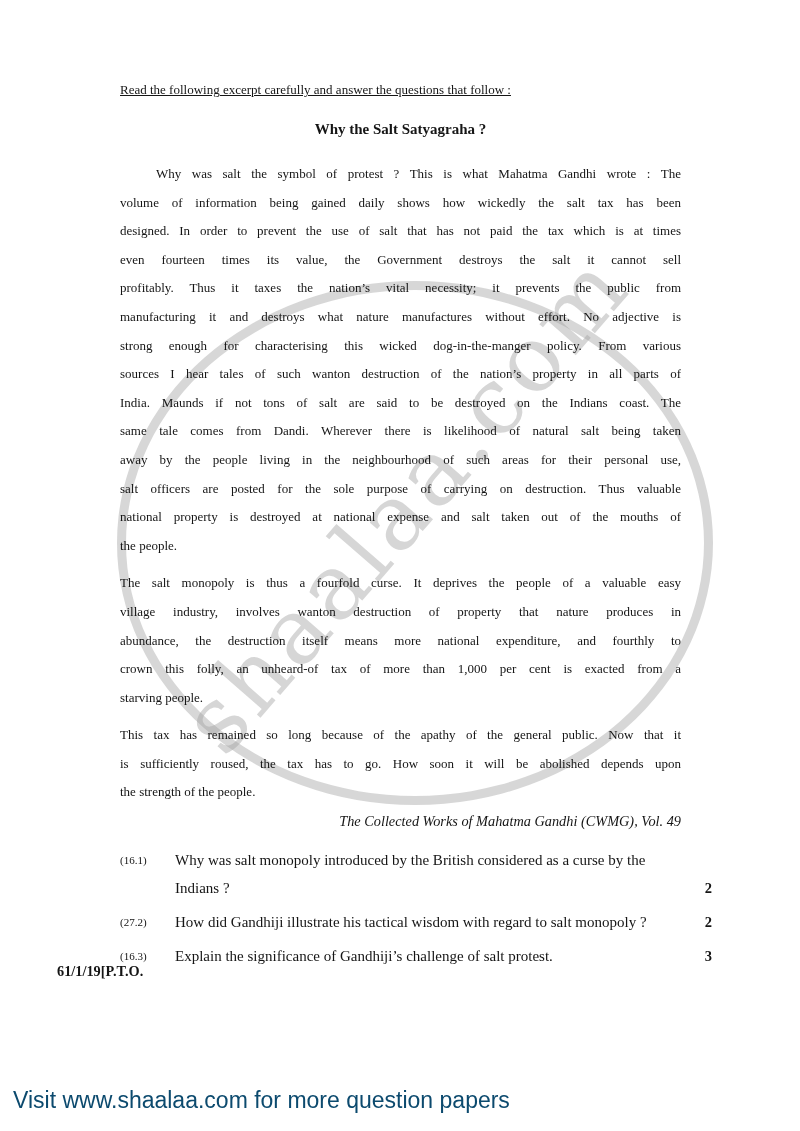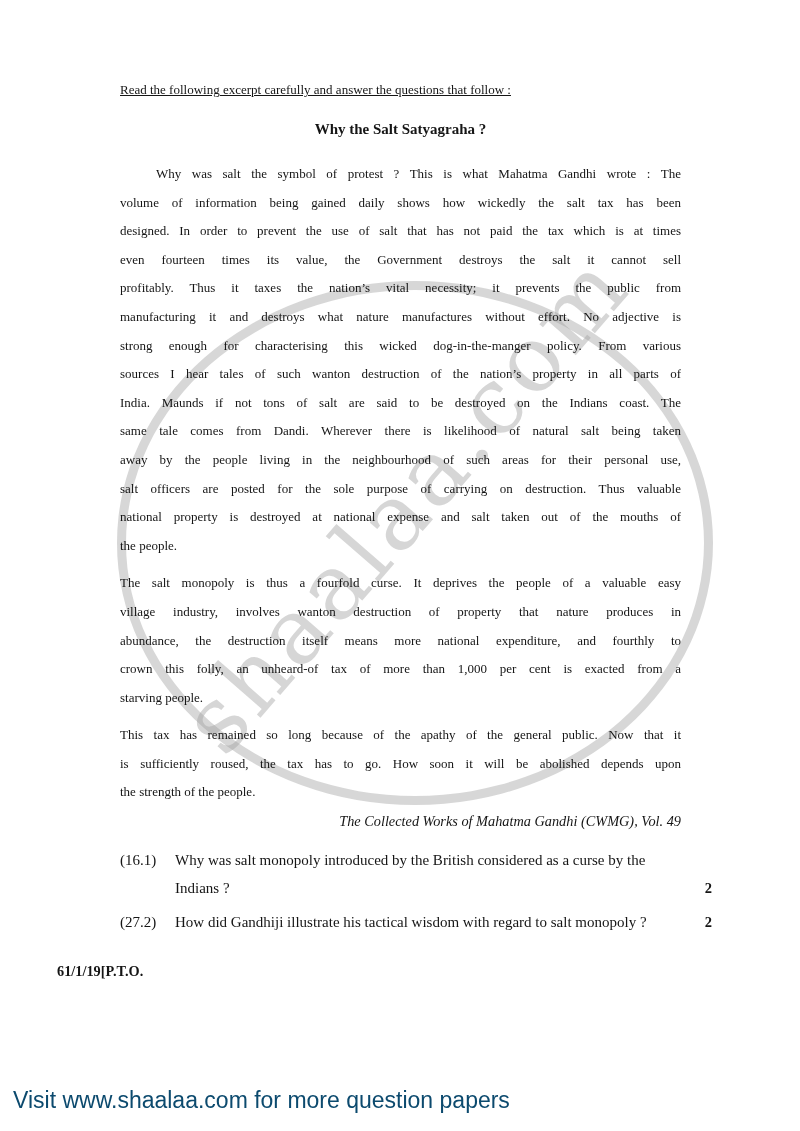--- a/index.html
+++ b/index.html
@@ -70,21 +70,21 @@
     text-align: right;
     line-height: 18px;
   }
 
   
   .questions { margin-top: 16px; width: 592px; }
   .q-row { position: relative; margin-top: 6px; }
   .q-row:first-child { margin-top: 0; }
   .q-num {
     position: absolute; left: 0; top: 0;
-    font-size: 15px; line-height: 28px;
+    font-size: 11px; line-height: 28px;
   }
   .q-text {
     margin-left: 55px;
     width: 490px;
     font-size: 15px;
     line-height: 28px;
   }
   .q-marks {
     position: absolute;
     right: 0; bottom: 0;
@@ -175,20 +175,27 @@
       </div>
 
       <div class="q-row">
         <div class="q-num">(27.2)</div>
         <div class="q-text">
           <div>How did Gandhiji illustrate his tactical wisdom with regard to salt monopoly ?</div>
         </div>
         <div class="q-marks">2</div>
       </div>
 
+      <div class="q-row">
+        <div class="q-num">(16.3)</div>
+        <div class="q-text">
+          <div>Explain the significance of Gandhiji’s challenge of salt protest.</div>
+        </div>
+        <div class="q-marks">3</div>
+      </div>
 
     </div>
   </div>
 
   <div class="footer">
     <span>61/1/1</span>
     <span>9</span>
     <span>[P.T.O.</span>
   </div>
 

